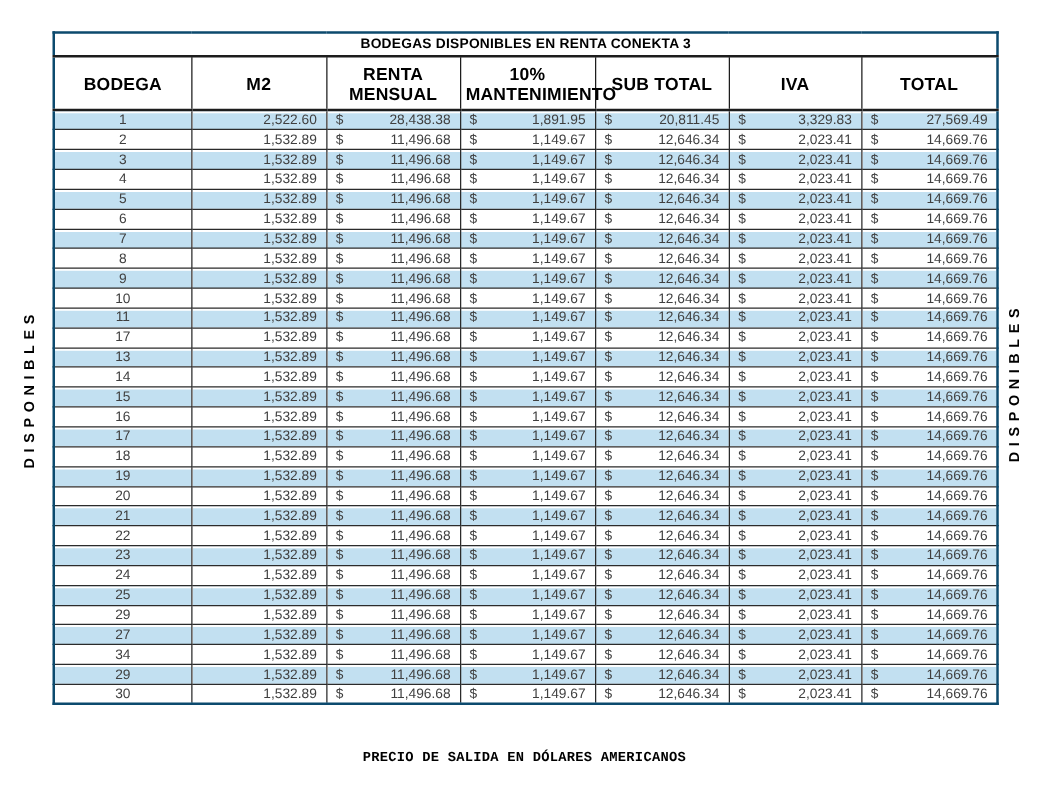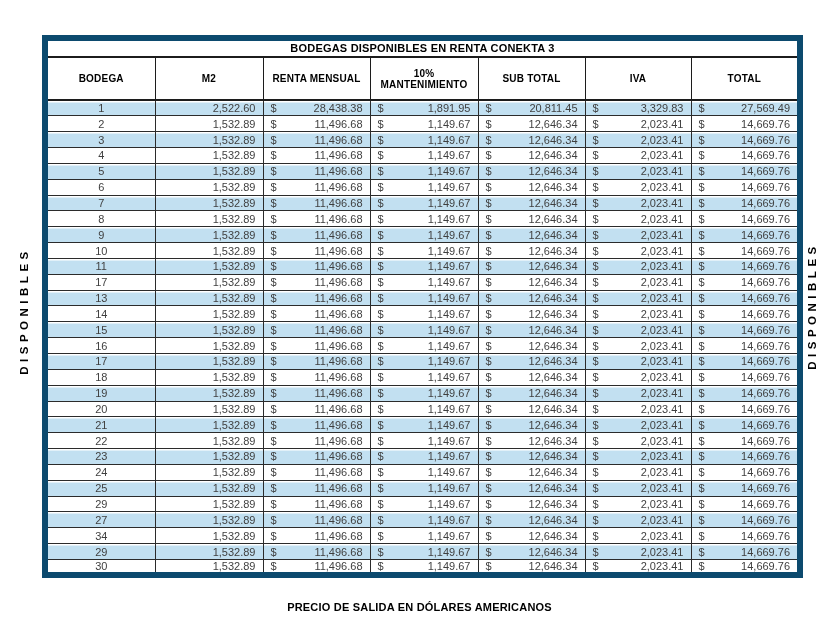--- a/index.html
+++ b/index.html
@@ -9,37 +9,36 @@
     width: 840px; height: 630px;
     background: #ffffff;
     font-family: "Liberation Sans", sans-serif;
     overflow: hidden;
   }
   .table-wrap { position: absolute; left: 42px; top: 25px; }
   table.bodegas {
     border-collapse: collapse;
     table-layout: fixed;
     width: 755px;
-    border: 6px solid #0c4a6e;
-    margin-top: 10px;
+    border: 2px solid #0c4a6e;
   }
   th, td { font-family: "Liberation Sans", sans-serif; }
   .title-cell {
     height: 19px;
     font-size: 11px;
     font-weight: bold;
     color: #000;
     text-align: center;
     border-bottom: 2px solid #1c1c1c;
     padding: 1px 0 2px 0;
     letter-spacing: .2px;
   }
   th.colhead {
     height: 43px;
-    font-size: 10px;
+    font-size: 14px;
     font-weight: bold;
     color: #000;
     vertical-align: middle;
     border: 1px solid #1c1c1c;
     border-bottom: 2px solid #1c1c1c;
     padding: 2px 4px;
     letter-spacing: .2px;
   }
   tbody td {
     border: 1px solid #2b2b2b;
@@ -77,20 +76,21 @@
   .side-label.right { left: 722px; top: 300px; }
   .footer-note {
     position: absolute;
     left: 42px; top: 601px;
     width: 755px;
     text-align: center;
     font-size: 11px;
     font-weight: bold;
     color: #000;
     letter-spacing: .2px;
+    font-family: Liberation Mono, monospace;
   }
 </style>
 </head>
 <body>
 
 <div class="page">
 
   <div class="side-label left">DISPONIBLES</div>
   <div class="side-label right">DISPONIBLES</div>
 

